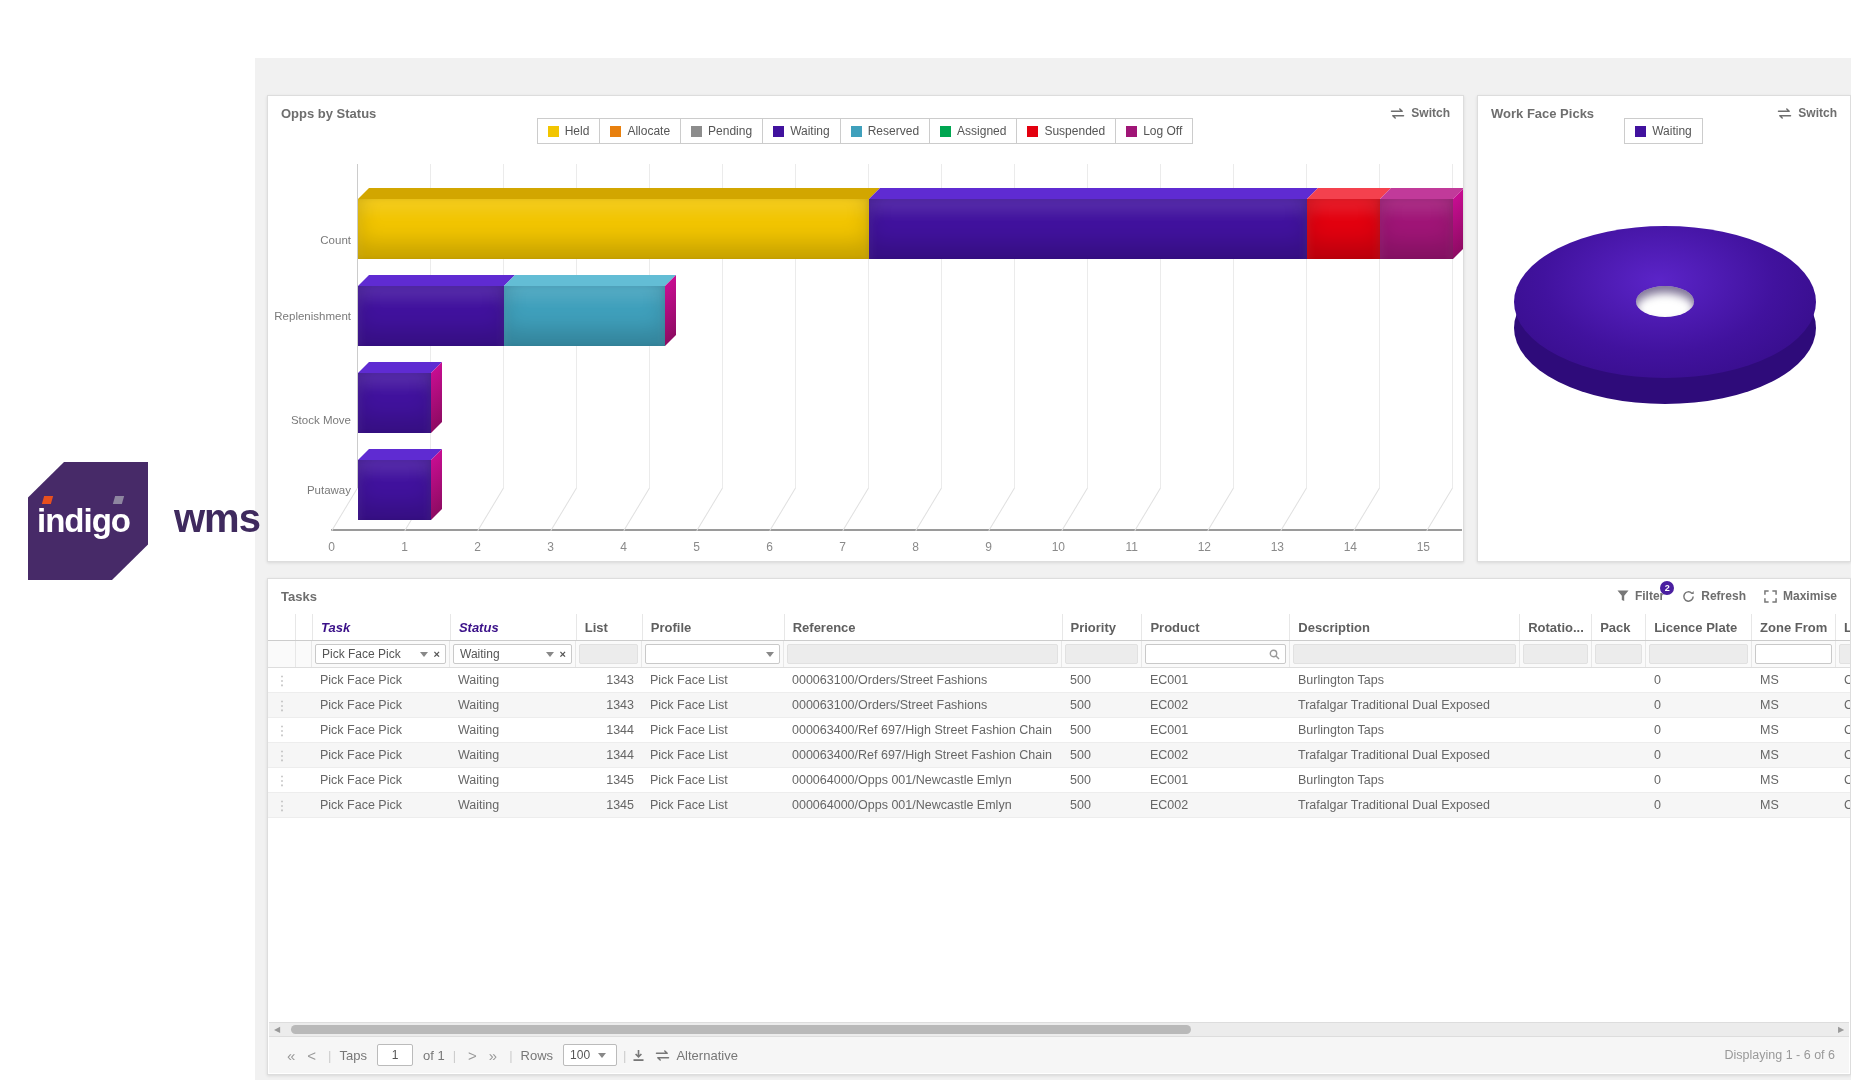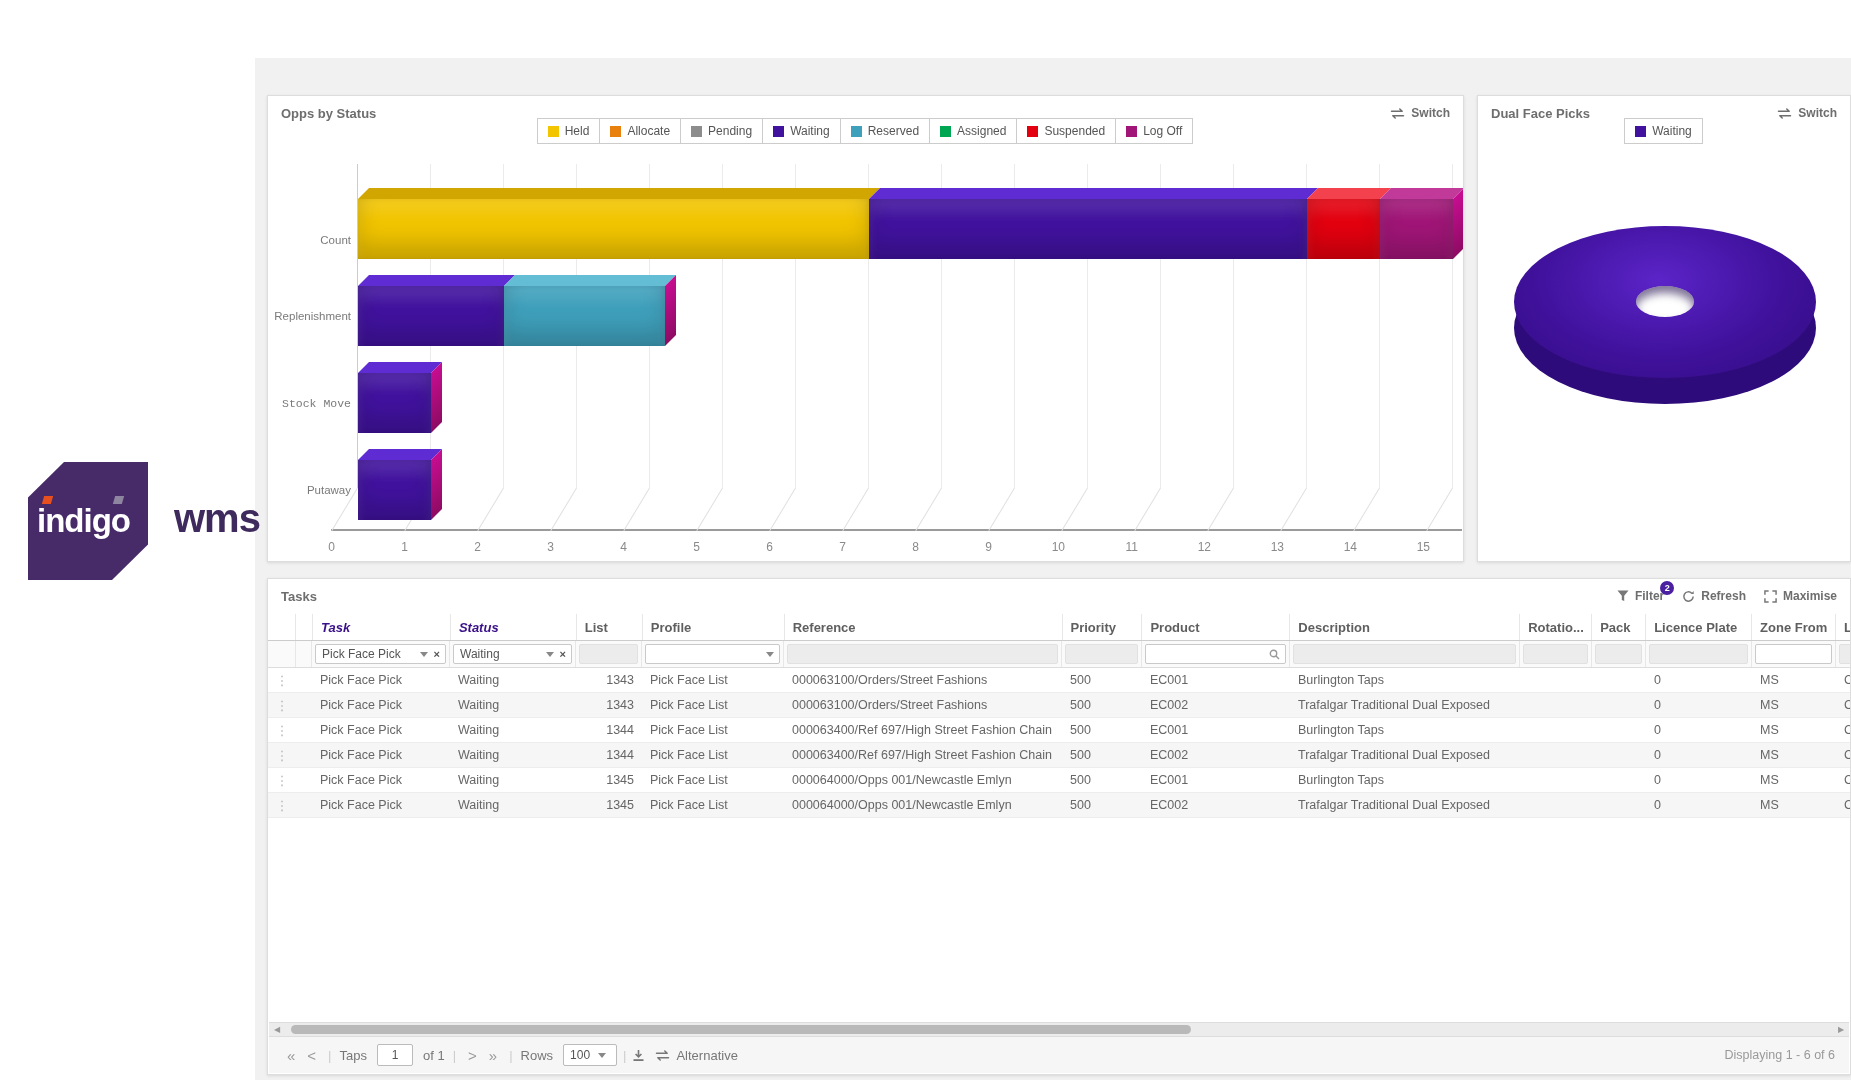--- a/index.html
+++ b/index.html
@@ -239,21 +239,21 @@
           <div class="bar-top">
             <div style="width: 146px; height: 11px; background: rgb(95, 43, 210);"></div>
             <div style="width: 160.6px; height: 11px; background: rgb(99, 189, 213);"></div>
           </div>
           <div class="bar-front">
             <div class="seg" style="width: 146px; background: rgb(65, 18, 158);"></div>
             <div class="seg" style="width: 160.6px; background: rgb(63, 160, 188);"></div>
           </div>
           <div class="bar-cap" style="left: 306.6px;"></div>
         </div>
-        <div class="cat" style="top: 233px; font-family: Liberation Mono, monospace;">Stock Move</div>
+        <div class="cat" style="top: 250px;">Stock Move</div>
         <div class="bar3d" style="top: 209px; width: 73px; height: 60px;">
           <div class="bar-top">
             <div style="width: 73px; height: 11px; background: rgb(95, 43, 210);"></div>
           </div>
           <div class="bar-front">
             <div class="seg" style="width: 73px; background: rgb(65, 18, 158);"></div>
           </div>
           <div class="bar-cap" style="left: 73px;"></div>
         </div>
         <div class="cat" style="top: 320px;">Putaway</div>
@@ -264,21 +264,21 @@
           <div class="bar-front">
             <div class="seg" style="width: 73px; background: rgb(65, 18, 158);"></div>
           </div>
           <div class="bar-cap" style="left: 73px;"></div>
         </div>
       </div>
   </section>
 
   <section class="panel panel-pie">
     <div class="panel-head">
-      <span class="panel-title">Dual Face Picks</span>
+      <span class="panel-title">Work Face Picks</span>
       <button class="ghost-btn">
         <svg width="15" height="11" viewBox="0 0 15 11" fill="none" stroke="#6e6e6e" stroke-width="1.5" stroke-linecap="round" stroke-linejoin="round">
             <path d="M1.5 3.2h10.7L9.8 1M13.5 7.8H2.8l2.4 2.2"></path>
           </svg>
         <span>Switch</span>
       </button>
     </div>
     <div class="legend" id="pieLegend">
         <div class="legend-item">
           <span class="swatch" style="background: rgb(65, 18, 158);"></span>

